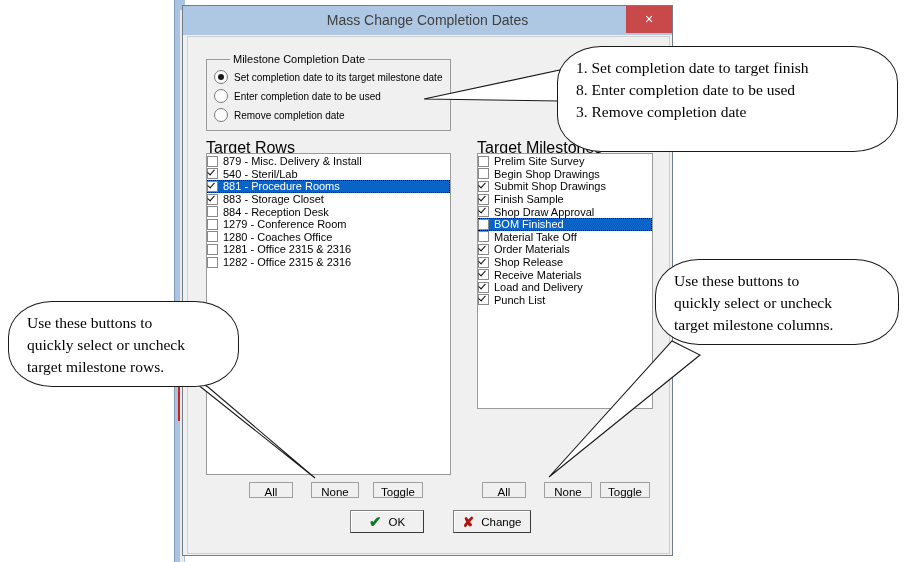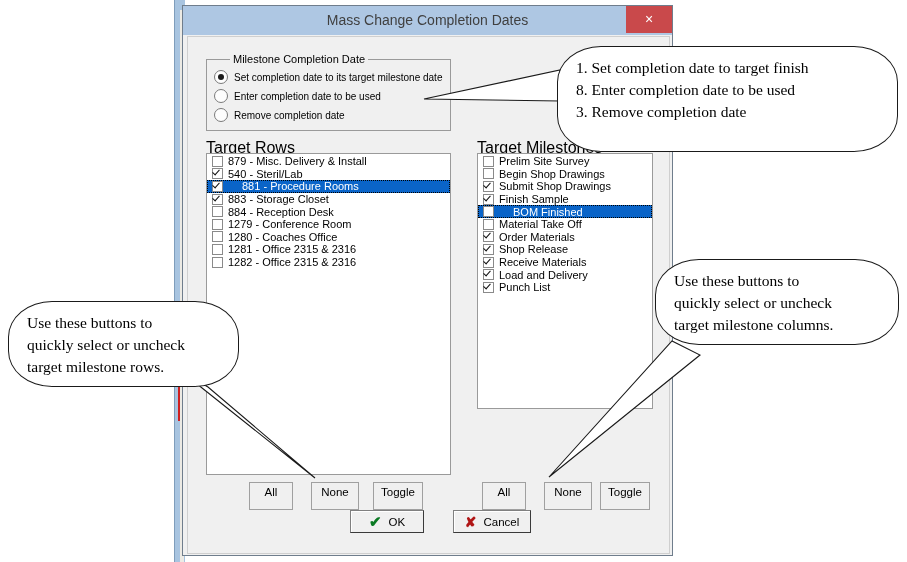--- a/index.html
+++ b/index.html
@@ -158,28 +158,26 @@
     box-sizing: border-box;
     overflow: hidden;
   }
   .lb-rows { position: absolute; left: 0; top: 1px; width: 100%; }
   .lb-item {
     display: flex;
     align-items: center;
     height: 12.6px;
     font-size: 11px;
     color: #000;
-    padding-left: 5px;
     white-space: nowrap;
     cursor: default;
   }
   .lb-item.sel {
     background: #0a64c8;
     color: #ffffff;
-    gap: 14px;
   }
   .lb-item.sel.focus {
     outline: 1px dotted #000;
     outline-offset: -1px;
   }
   .cbx {
     width: 9px;
     height: 9px;
     border: 1px solid #8a8a8a;
     background: #ffffff;
@@ -195,21 +193,21 @@
     width: 3px;
     height: 6px;
     border: solid #101010;
     border-width: 0 1.6px 1.6px 0;
     transform: rotate(42deg);
   }
 
   
   .sbtn {
     position: absolute;
-    height: 28px;
+    height: 16px;
     background: #f0f0f0;
     border: 1px solid #a0a0a0;
     box-sizing: border-box;
     font-size: 11.5px;
     color: #000;
     text-align: center;
     line-height: 18px;
     cursor: pointer;
     font-family: "Liberation Sans", sans-serif;
   }
@@ -361,20 +359,24 @@
               <span>Begin Shop Drawings</span>
             </div>
             <div class="lb-item">
               <span class="cbx on"></span>
               <span>Submit Shop Drawings</span>
             </div>
             <div class="lb-item">
               <span class="cbx on"></span>
               <span>Finish Sample</span>
             </div>
+            <div class="lb-item">
+              <span class="cbx on"></span>
+              <span>Shop Draw Approval</span>
+            </div>
             <div class="lb-item sel focus">
               <span class="cbx"></span>
               <span>BOM Finished</span>
             </div>
             <div class="lb-item">
               <span class="cbx"></span>
               <span>Material Take Off</span>
             </div>
             <div class="lb-item">
               <span class="cbx on"></span>
@@ -403,21 +405,21 @@
           <div class="sbtn" style="left: 356px; top: 445px; width: 48px;">None</div>
           <div class="sbtn" style="left: 412px; top: 445px; width: 50px;">Toggle</div>
         </div>
 
       <div class="bigbtn ok">
         <span class="glyph-check">✔</span>
         <span>OK</span>
       </div>
       <div class="bigbtn cancel">
         <span class="glyph-x">✘</span>
-        <span>Cancel</span>
+        <span>Change</span>
       </div>
 
     </div>
   </div>
 
   <svg class="overlay" viewBox="0 0 907 562">
 
     <polygon points="424,99 560,70 560,101" fill="#ffffff" stroke="#1a1a1a" stroke-width="1.1"></polygon>
 
     <polygon points="315,478 182,372 208,387" fill="#ffffff" stroke="#1a1a1a" stroke-width="1.1"></polygon>

